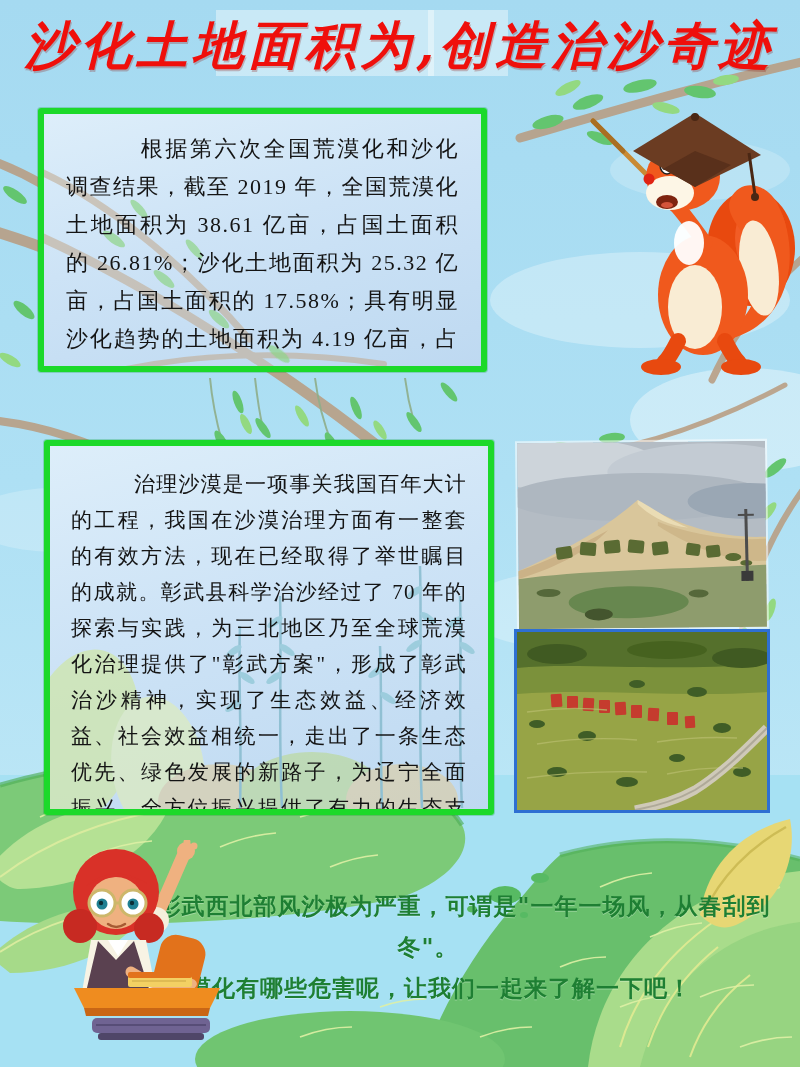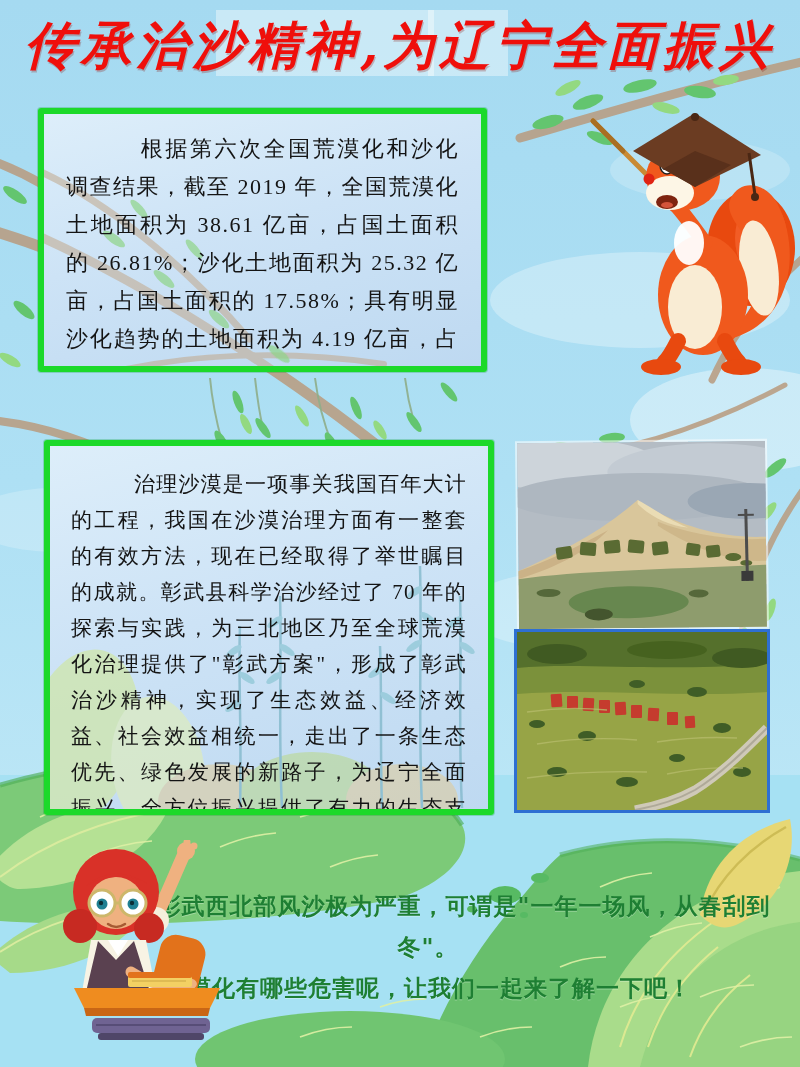--- a/index.html
+++ b/index.html
@@ -163,21 +163,21 @@
       <path d="M700,250 q26,-12 54,-12"></path>
       <path d="M620,260 q24,-10 50,-12"></path>
       <path d="M560,220 q22,-10 46,-10"></path>
       <path d="M480,290 q26,-10 52,-10"></path>
       <path d="M300,290 q26,-10 52,-10"></path>
       <path d="M380,260 q22,-8 46,-8"></path>
       <path d="M740,300 q26,-10 52,-10"></path>
     </g>
   </svg>
 
-  <h1 class="title">传承治沙精神,为辽宁全面振兴</h1>
+  <h1 class="title">沙化土地面积为,创造治沙奇迹</h1>
 
   <div class="info-box box1">
     <svg class="box-deco" width="437" height="252" viewBox="0 0 437 252" aria-hidden="true">
       <g stroke="#c2a88b" fill="none" stroke-linecap="round" opacity="0.55">
         <path d="M-10,120 C80,160 200,230 330,330" stroke-width="9"></path>
         <path d="M-10,55 C60,85 140,150 205,225" stroke-width="7"></path>
         <path d="M60,260 C140,240 240,235 340,250" stroke-width="6"></path>
       </g>
       <g fill="#8fd487" opacity="0.7">
         <ellipse cx="70" cy="125" rx="13" ry="4.5" transform="rotate(35 70 125)"></ellipse>

